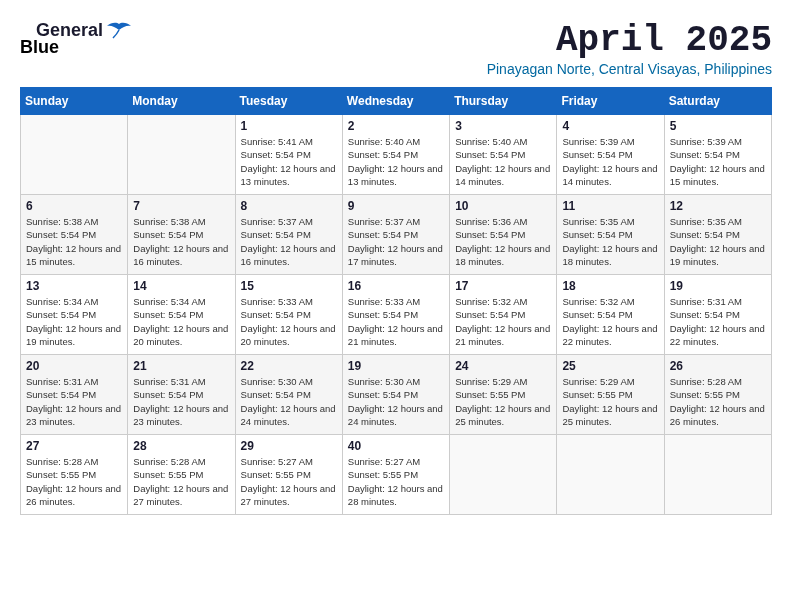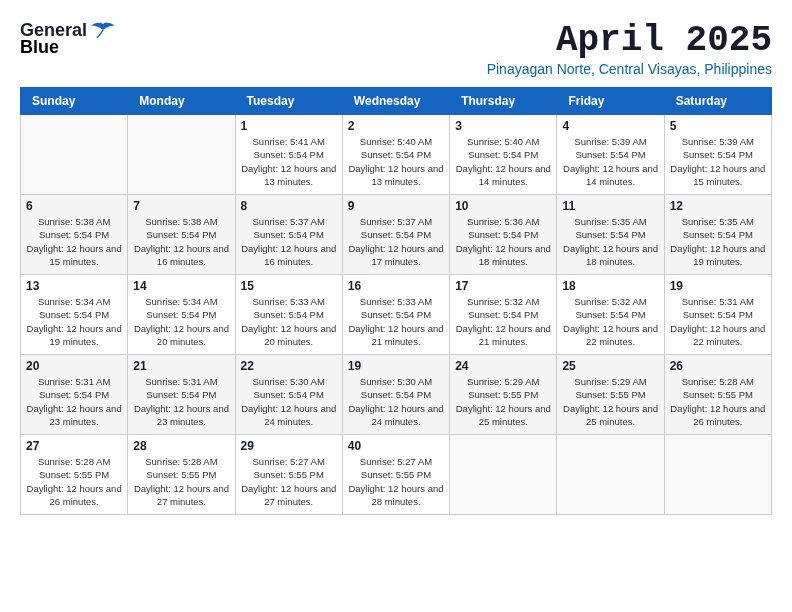--- a/index.html
+++ b/index.html
@@ -39,21 +39,21 @@
       color: #0369a1;
     }
     .calendar {
       width: 100%;
       border-collapse: collapse;
       border: 1px solid #ccc;
     }
     .calendar th {
       background: #1565c0;
       color: white;
-      padding: 6px 11px;
+      padding: 6px 4px;
       text-align: left;
       font-size: 12px;
       font-weight: bold;
       border: 1px solid #1565c0;
     }
     .calendar td {
       vertical-align: top;
       padding: 4px 5px;
       border: 1px solid #ccc;
       font-size: 10px;
@@ -71,33 +71,32 @@
       font-size: 12px;
       font-weight: bold;
       color: #1a1a2e;
       display: block;
       margin-bottom: 2px;
     }
     .cell-info {
       font-size: 9.5px;
       line-height: 1.4;
       color: #333;
-      text-align: center;
     }
     .empty-cell {
       background: #f9f9f9 !important;
     }
   </style>
 </head>
 <body>
 
 <div class="header">
   <div class="logo">
     <div class="logo-text">
-      <span style="font-size:18px;font-weight:bold;color:#1a1a2e;">General</span>
+      <span style="font-size:18px;font-weight:bold;color:#1a1a2e;margin-left:16px;">General</span>
       <svg width="28" height="18" viewBox="0 0 28 18" style="margin-left:2px;">
         <path d="M14 2 C16 0, 22 0, 26 4 C22 3, 18 5, 14 8 C10 5, 6 3, 2 4 C6 0, 12 0, 14 2Z" fill="#1565c0"></path>
         <path d="M14 8 C12 12, 10 14, 8 16" stroke="#1565c0" stroke-width="1.5" fill="none"></path>
       </svg>
     </div>
     <span style="font-size:18px;font-weight:bold;color:#000000;margin-top:-4px;">Blue</span>
   </div>
   <div class="title-section">
     <div class="month-year">April 2025</div>
     <div class="location">Pinayagan Norte, Central Visayas, Philippines</div>

